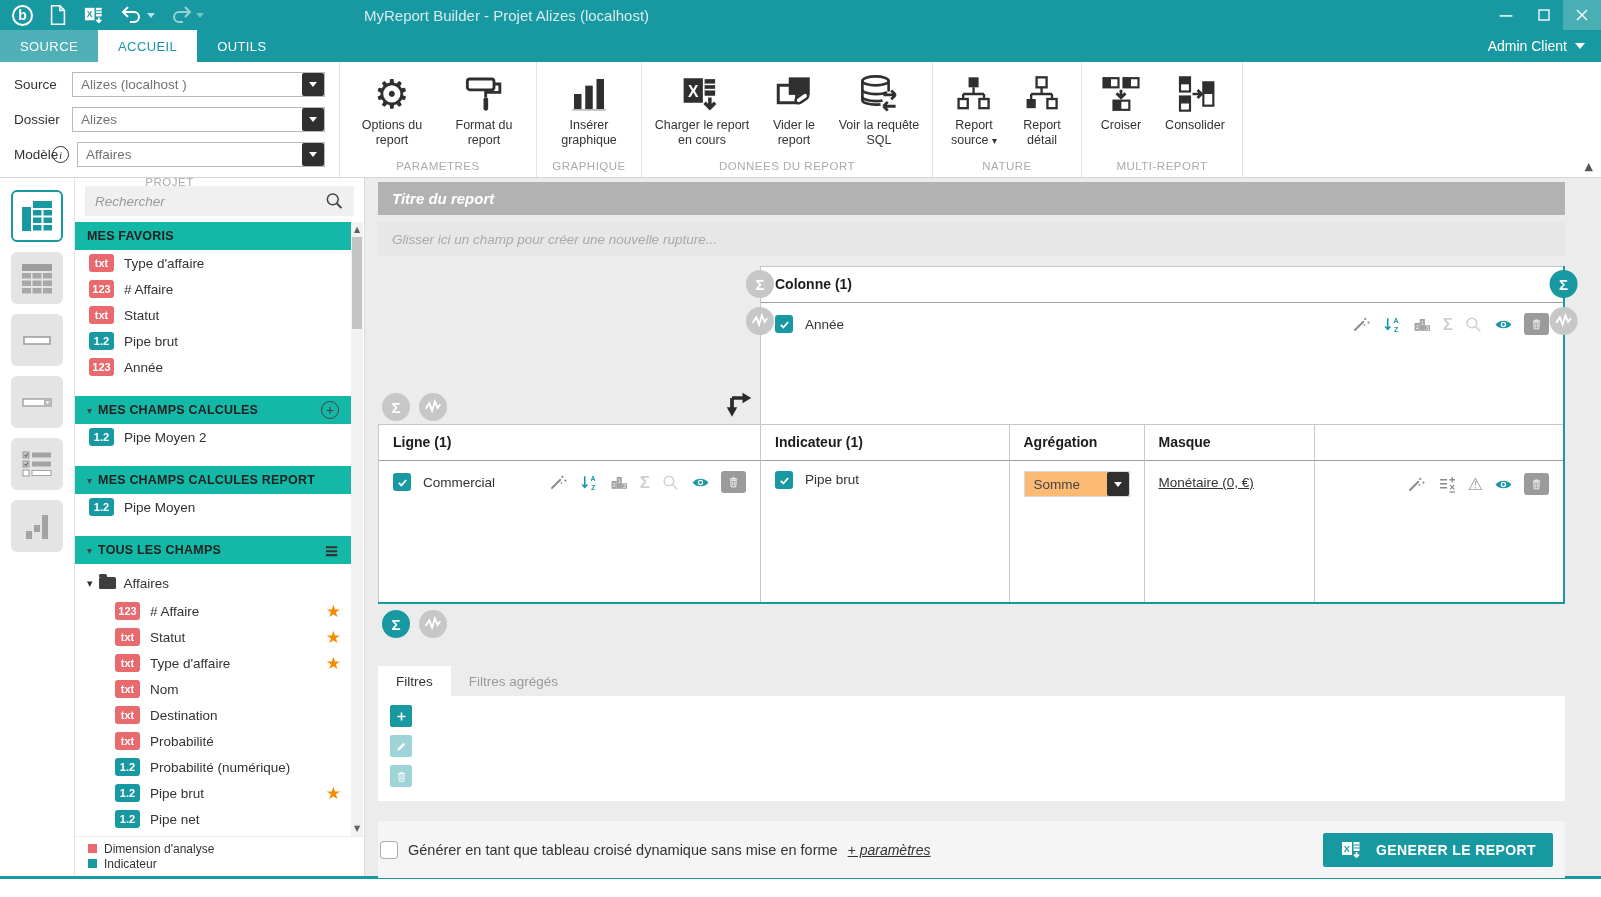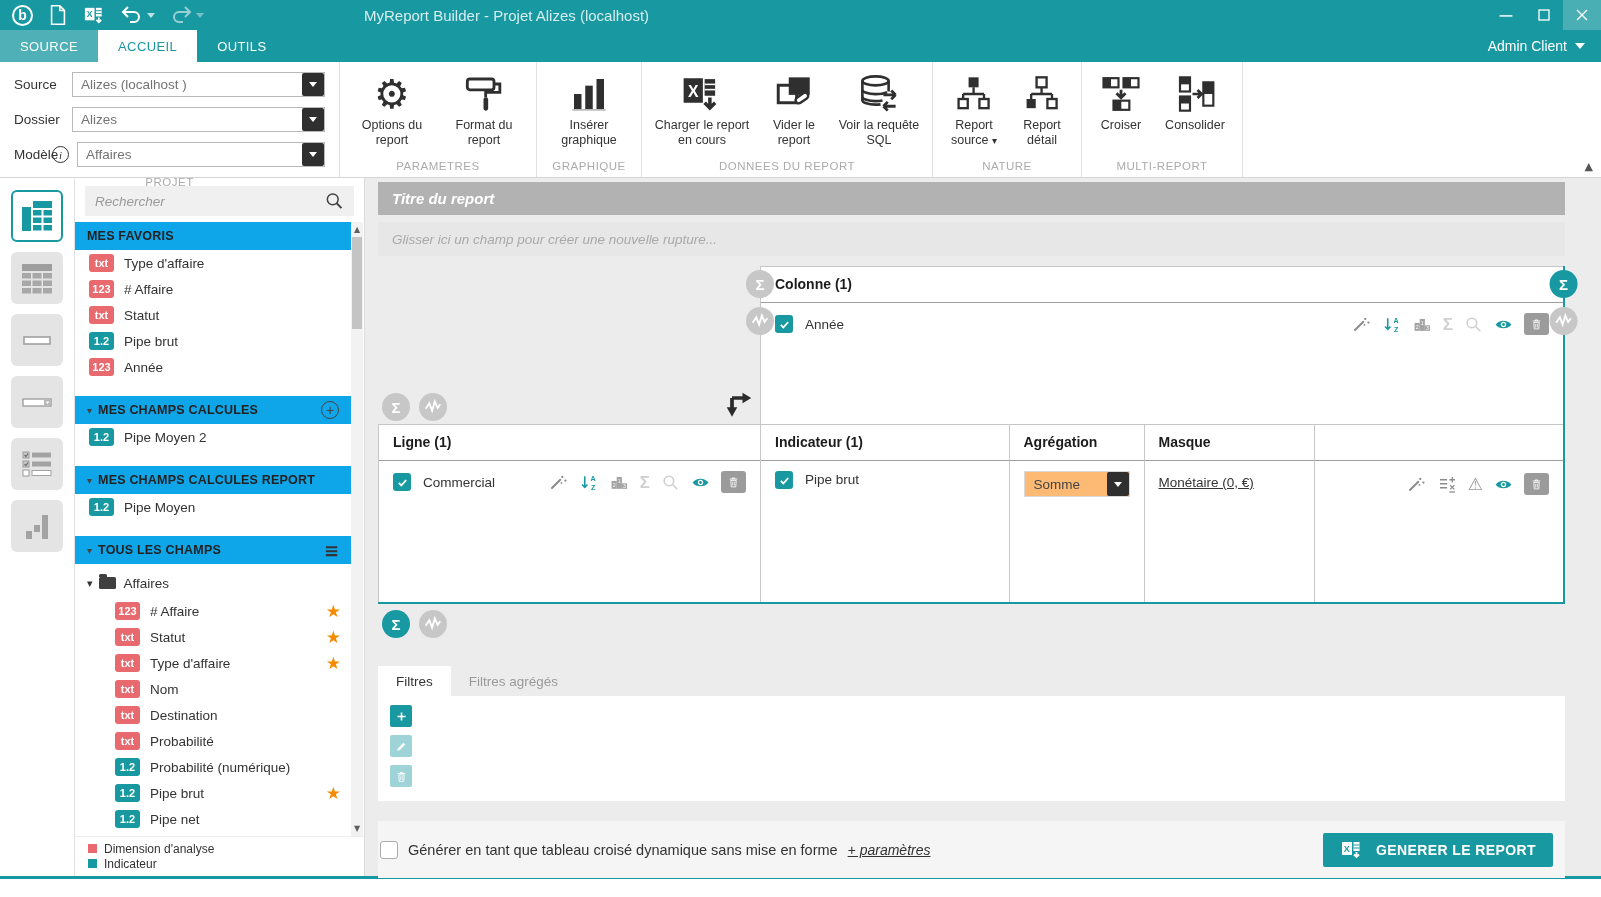--- a/index.html
+++ b/index.html
@@ -52,21 +52,21 @@
 
   .fieldpanel { width:290px; background:#fff; border-right:1px solid #dcdcdc; display:flex; flex-direction:column; }
   .searchwrap { margin:8px 10px 6px; height:30px; background:#F0F0F0; display:flex; align-items:center; padding:0 10px; }
   .searchwrap input { flex:1; border:none; background:transparent; outline:none; font-size:13.5px; font-style:italic; color:#555; font-family:"Liberation Sans", sans-serif; }
   .searchwrap input::placeholder { color:#9a9a9a; }
   .fieldlist { flex:1; overflow:hidden; position:relative; padding-right:13px; }
   .scrollbar { position:absolute; right:1px; top:0; bottom:0; width:12px; background:#F2F2F2; display:flex; flex-direction:column; align-items:center; }
   .scrollbar .sarrow { font-size:8px; color:#606060; padding:3px 0; cursor:pointer; font-family:"DejaVu Sans", sans-serif; }
   .scrollbar .thumb { width:10px; height:92px; background:#C4C4C4; cursor:pointer; }
   .scrollbar .spacefill { flex:1; }
-  .sec-h { height:28px; background:#0ea5e9; display:flex; align-items:center; padding:0 12px; margin-top:16px; }
+  .sec-h { height:28px; background:#14b8a6; display:flex; align-items:center; padding:0 12px; margin-top:16px; }
   .sec-h.first { margin-top:0; }
   .sec-h .sec-caret { font-size:10px; color:#444; margin-right:6px; font-family:"DejaVu Sans", sans-serif; }
   .sec-h .sec-title { font-weight:bold; font-size:12.5px; color:#222; letter-spacing:.2px; }
   .sec-h .sec-action { margin-left:auto; cursor:pointer; }
   .addcirc { width:18px; height:18px; border:1.5px solid #444; border-radius:50%; display:flex; align-items:center; justify-content:center; font-size:14px; color:#444; line-height:1; }
   .burger { font-size:18px; color:#333; font-weight:bold; font-family:"DejaVu Sans", sans-serif; }
   .item { height:26px; display:flex; align-items:center; padding:0 10px 0 14px; cursor:pointer; }
   .item.indent { padding-left:40px; }
   .badge { min-width:25px; height:18px; border-radius:3px; color:#fff; font-size:11px; font-weight:bold; display:flex; align-items:center; justify-content:center; margin-right:10px; padding:0 2px; }
   .b-red { background:#E8696E; }

